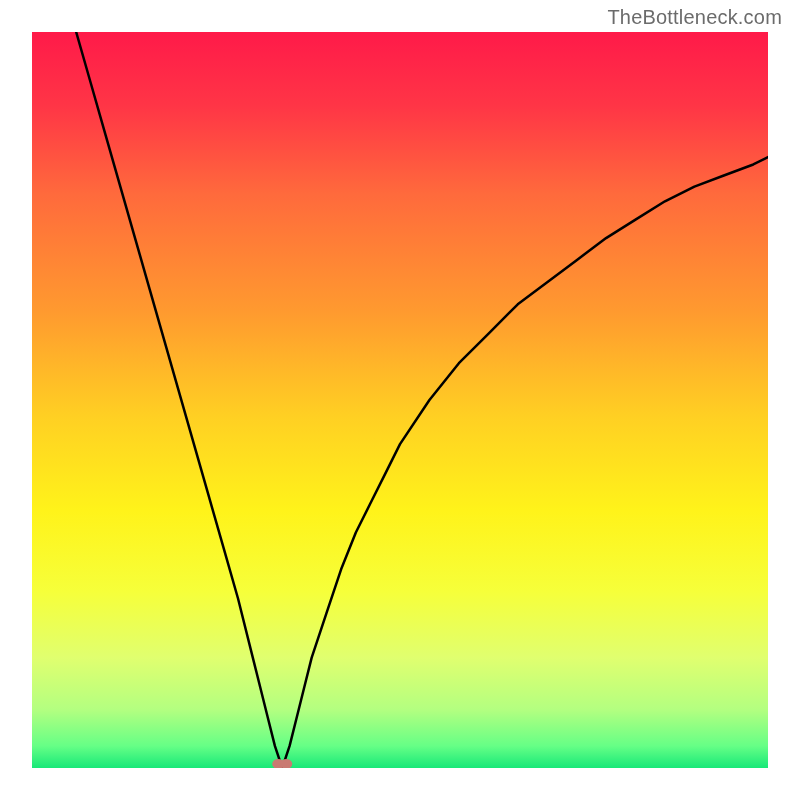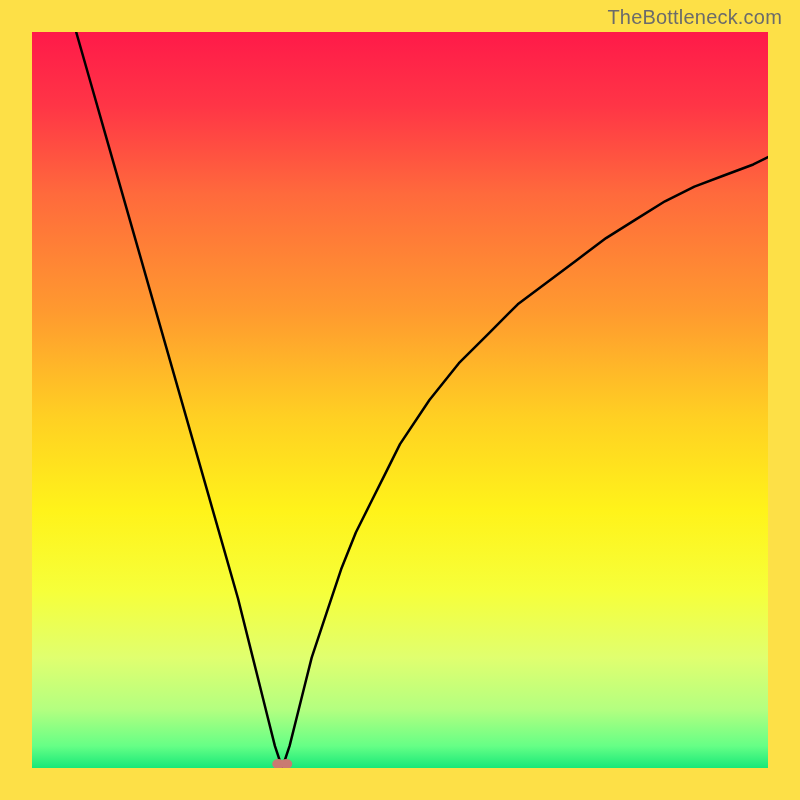--- a/index.html
+++ b/index.html
@@ -10,21 +10,21 @@
     overflow: hidden;
     background: #000;
     font-family: Arial, Helvetica, sans-serif;
   }
   .frame {
     position: absolute;
     top: 0;
     left: 0;
     width: 800px;
     height: 800px;
-    background: #fde047;
+    background: #ffffff;
   }
   .plot-area {
     position: absolute;
     top: 32px;
     left: 32px;
     width: 736px;
     height: 736px;
     overflow: hidden;
   }
   .watermark {

